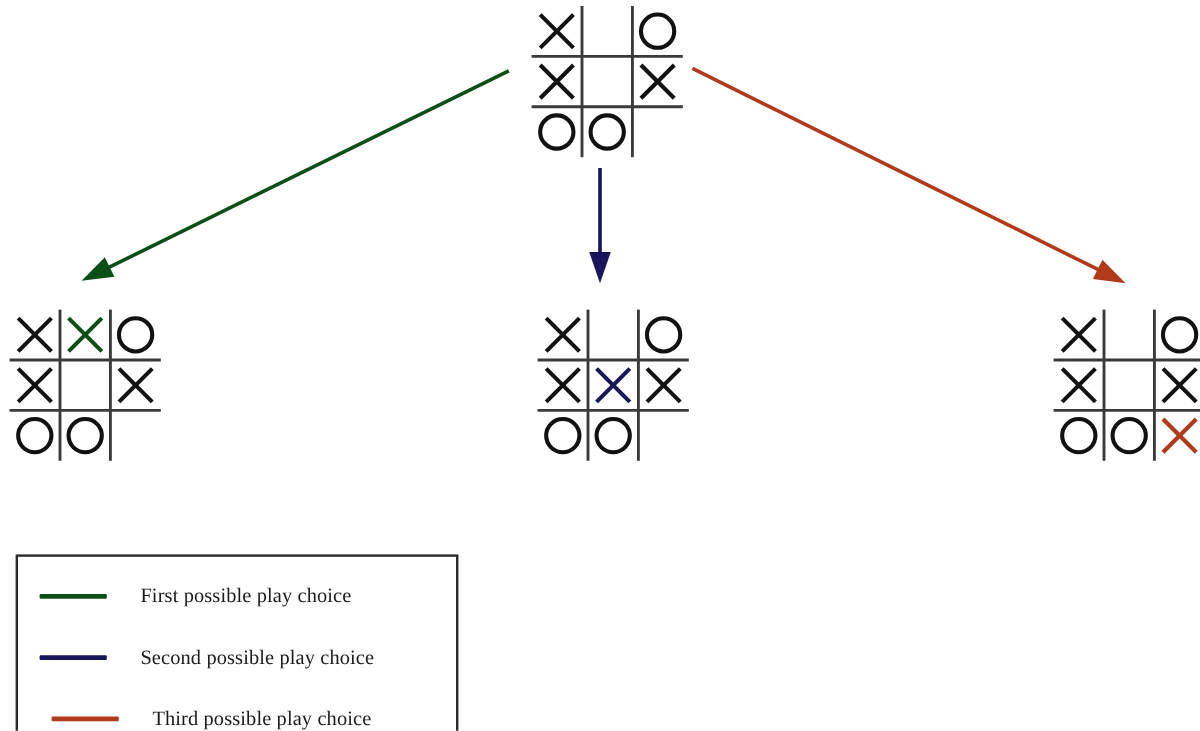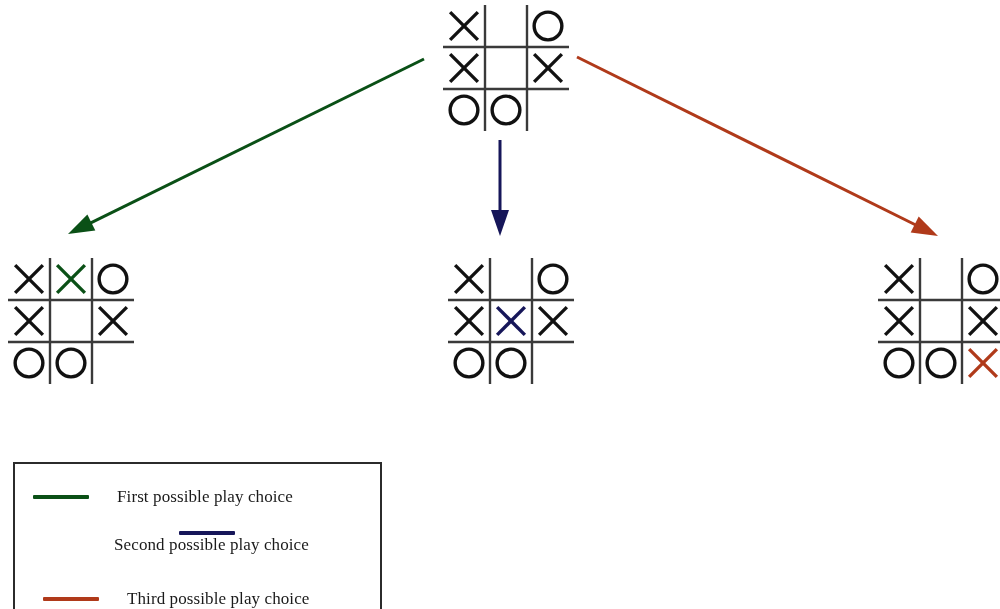--- a/index.html
+++ b/index.html
@@ -188,21 +188,21 @@
           </g>
         </svg>
       </div>
     </div>
 
   <div id="legend-box" style="border-color: rgb(43, 43, 43);">
       <div class="legend-row" style="top: 16px;">
         <span class="legend-swatch" style="background: rgb(10, 80, 22);"></span>
         <span class="legend-label">First possible play choice</span>
       </div>
-      <div class="legend-row" style="top: 67px; flex-direction: column;">
+      <div class="legend-row" style="top: 67px;">
         <span class="legend-swatch" style="background: rgb(22, 22, 89);"></span>
         <span class="legend-label">Second possible play choice</span>
       </div>
       <div class="legend-row" style="top: 118px; padding-left: 10px;">
         <span class="legend-swatch" style="background: rgb(176, 58, 26);"></span>
         <span class="legend-label">Third possible play choice</span>
       </div>
     </div>
 
 </div>

